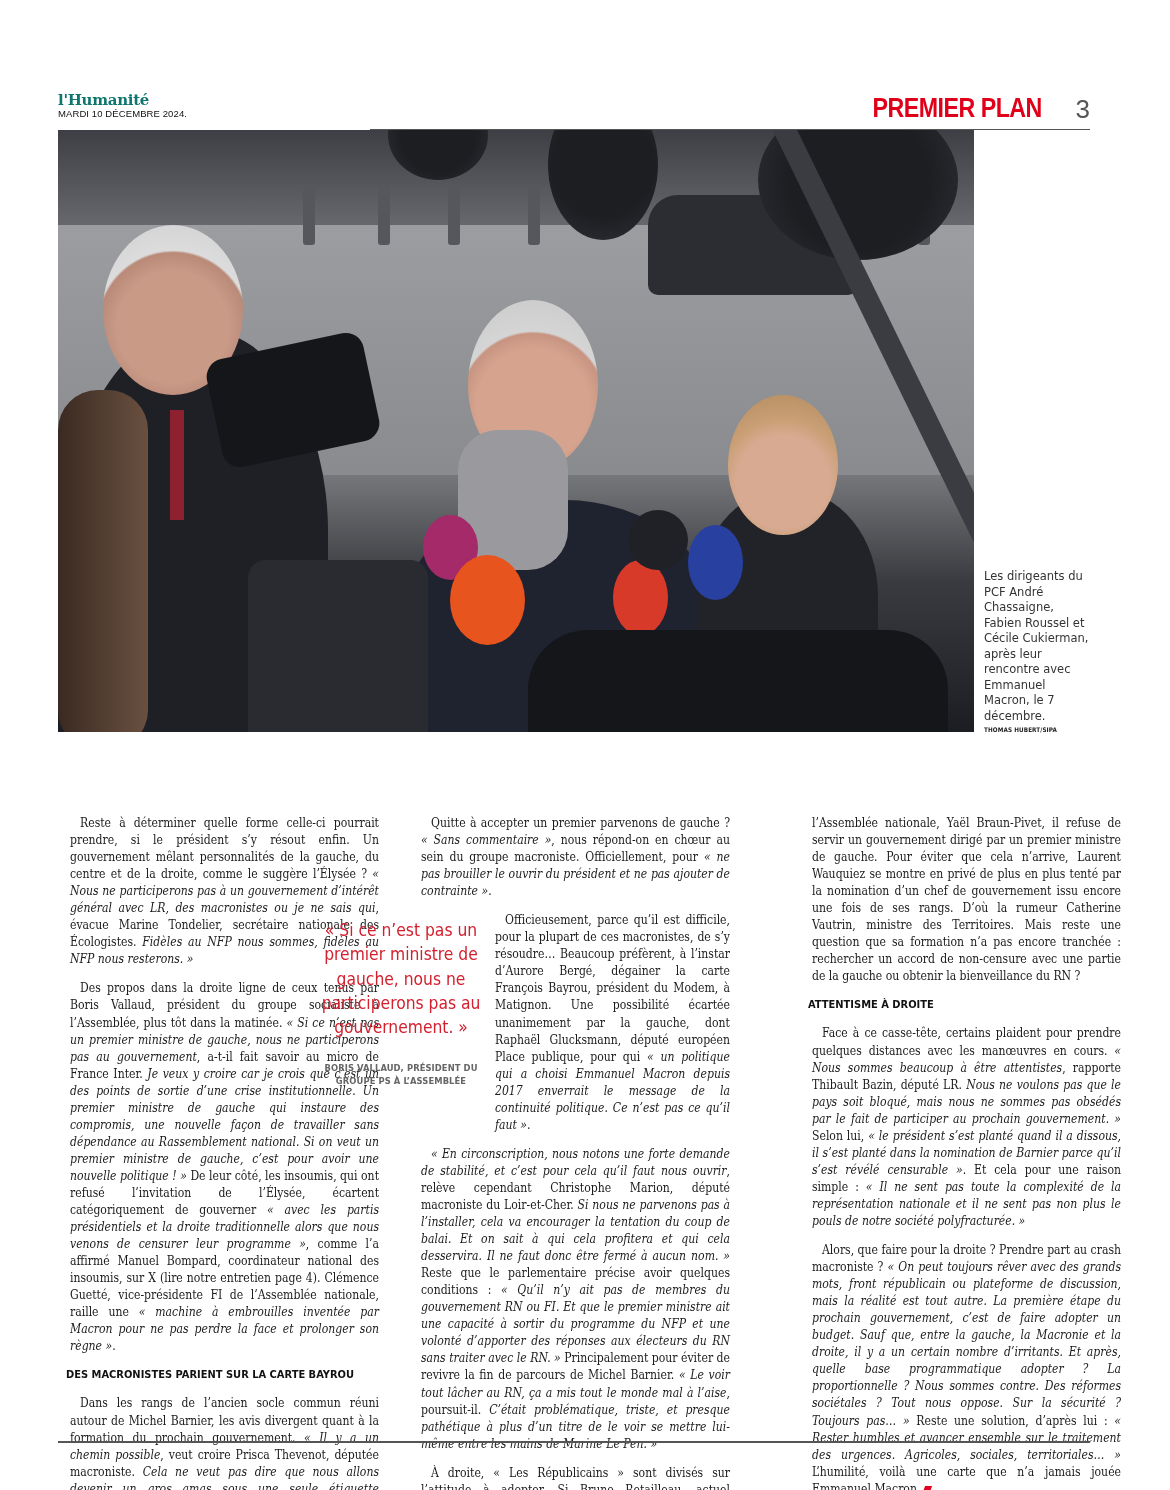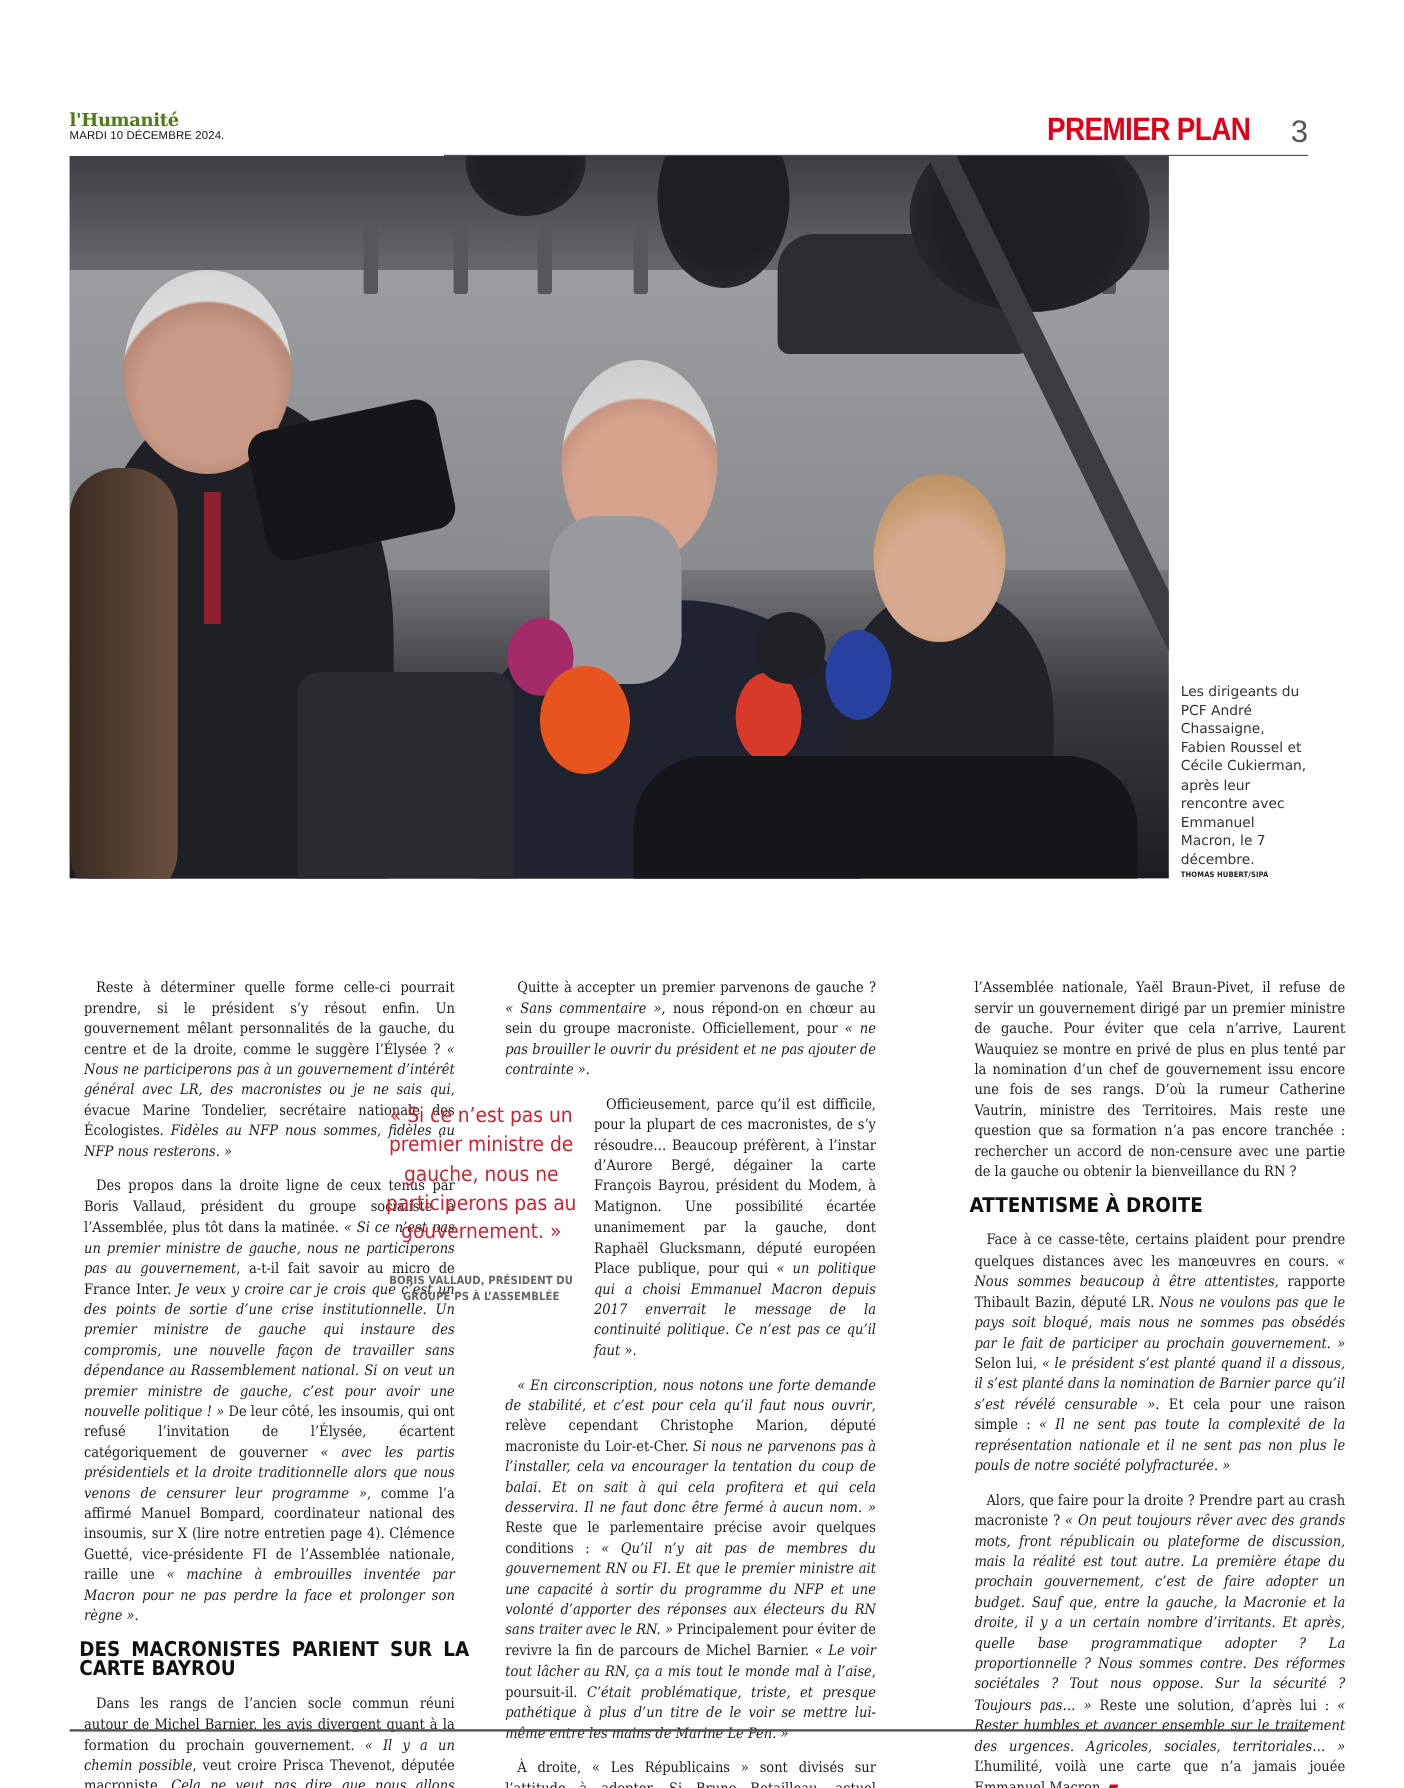--- a/index.html
+++ b/index.html
@@ -1,18 +1,18 @@
 <!DOCTYPE html>
 <html><head>
 <meta charset="utf-8">
 <style>
   html, body { margin:0; padding:0; background:#ffffff; }
   body { width:1170px; height:1490px; position:relative; overflow:hidden; font-family:"DejaVu Serif", serif; color:#1a1a1a; }
   .masthead { position:absolute; left:58px; top:92px; }
-  .logo { font-family:"DejaVu Serif", serif; font-weight:bold; font-size:15px; letter-spacing:-0.3px; color:#4d7c0f; line-height:16px; }
+  .logo { font-family:"DejaVu Serif", serif; font-weight:bold; font-size:15px; letter-spacing:-0.3px; color:#0f766e; line-height:16px; }
   .date { font-family:Liberation Sans, sans-serif; font-size:9.5px; color:#111; letter-spacing:0.1px; line-height:12px; }
   .section { position:absolute; right:128px; top:93px; font-family:"Liberation Sans", sans-serif; font-weight:bold; font-size:27px; color:#e1001a; letter-spacing:-0.6px; transform:scaleX(0.86); transform-origin:right top; }
   .pagenum { position:absolute; right:80px; top:94px; font-family:"Liberation Sans", sans-serif; font-size:26px; color:#555; }
   .topline { position:absolute; left:370px; right:80px; top:129px; height:1px; background:#555; }
 
   .photo { position:absolute; left:58px; top:130px; width:916px; height:602px; overflow:hidden;
     background: linear-gradient(180deg,#5a5c60 0%,#7c7e82 18%,#8d8e90 30%,#7e7f82 55%,#3a3b40 75%,#1c1d22 100%); }
   .photo .bldg { position:absolute; left:0; top:0; width:100%; height:95px; background:linear-gradient(180deg,#3d3f45,#66686d); }
   .photo .street { position:absolute; left:0; top:95px; width:100%; height:250px; background:linear-gradient(180deg,#9c9da0,#8a8b8e); }
   .photo .bollard { position:absolute; top:55px; width:12px; height:60px; background:#55575c; border-radius:3px; }
@@ -27,21 +27,21 @@
   .caption { position:absolute; left:984px; top:569px; width:110px; font-family:"DejaVu Sans", sans-serif; font-size:11.5px; line-height:15.5px; color:#333; }
   .credit { position:absolute; left:984px; top:726px; font-family:"DejaVu Sans Condensed","DejaVu Sans", sans-serif; font-weight:bold; font-size:6.3px; color:#222; letter-spacing:0.1px; }
 
   .col { position:absolute; top:803px; width:333px; font-family:"DejaVu Serif Condensed","DejaVu Serif", serif; font-size:12.1px; line-height:17.05px; text-align:justify; hyphens:manual; color:#1b1b1b; }
   .col p { margin:12px; text-indent:10px; }
   .col p.noindent { text-indent:0; }
   .col i { font-style:italic; }
   .c1 { left:58px; }
   .c2 { left:409px; }
   .c3 { left:800px; }
-  .subhead { font-family:"DejaVu Sans Condensed","DejaVu Sans", sans-serif; font-weight:bold; font-size:17px; letter-spacing:0; margin:9px 0 1px 8px; color:#111; line-height:16px; text-transform:uppercase; }
+  .subhead { font-family:"DejaVu Sans Condensed","DejaVu Sans", sans-serif; font-weight:bold; font-size:11px; letter-spacing:0; margin:9px 0 1px 8px; color:#111; line-height:16px; text-transform:uppercase; }
   .pullquote { position:absolute; left:318px; top:918px; width:166px; text-align:center; }
   .pq-text { font-family:"DejaVu Sans Condensed","DejaVu Sans", sans-serif; font-size:17.3px; line-height:24.3px; color:#d3202f; }
   .pq-attr { font-family:"DejaVu Sans Condensed","DejaVu Sans", sans-serif; font-size:9.3px; line-height:12.5px; color:#666; margin-top:23px; letter-spacing:0.1px;font-weight:bold; }
   .endmark { display:inline-block; width:7px; height:6px; background:#e1001a; transform:skewX(-20deg); margin-left:4px; vertical-align:middle; }
   .byline { text-align:right; font-family:"DejaVu Sans Condensed","DejaVu Sans", sans-serif; font-weight:bold; font-size:15px; margin-top:1px; color:#111; text-indent:0; }
   .bottomline { position:absolute; left:58px; right:80px; top:1441px; height:1.5px; background:#555; }
 </style>
 </head>
 <body>
 

